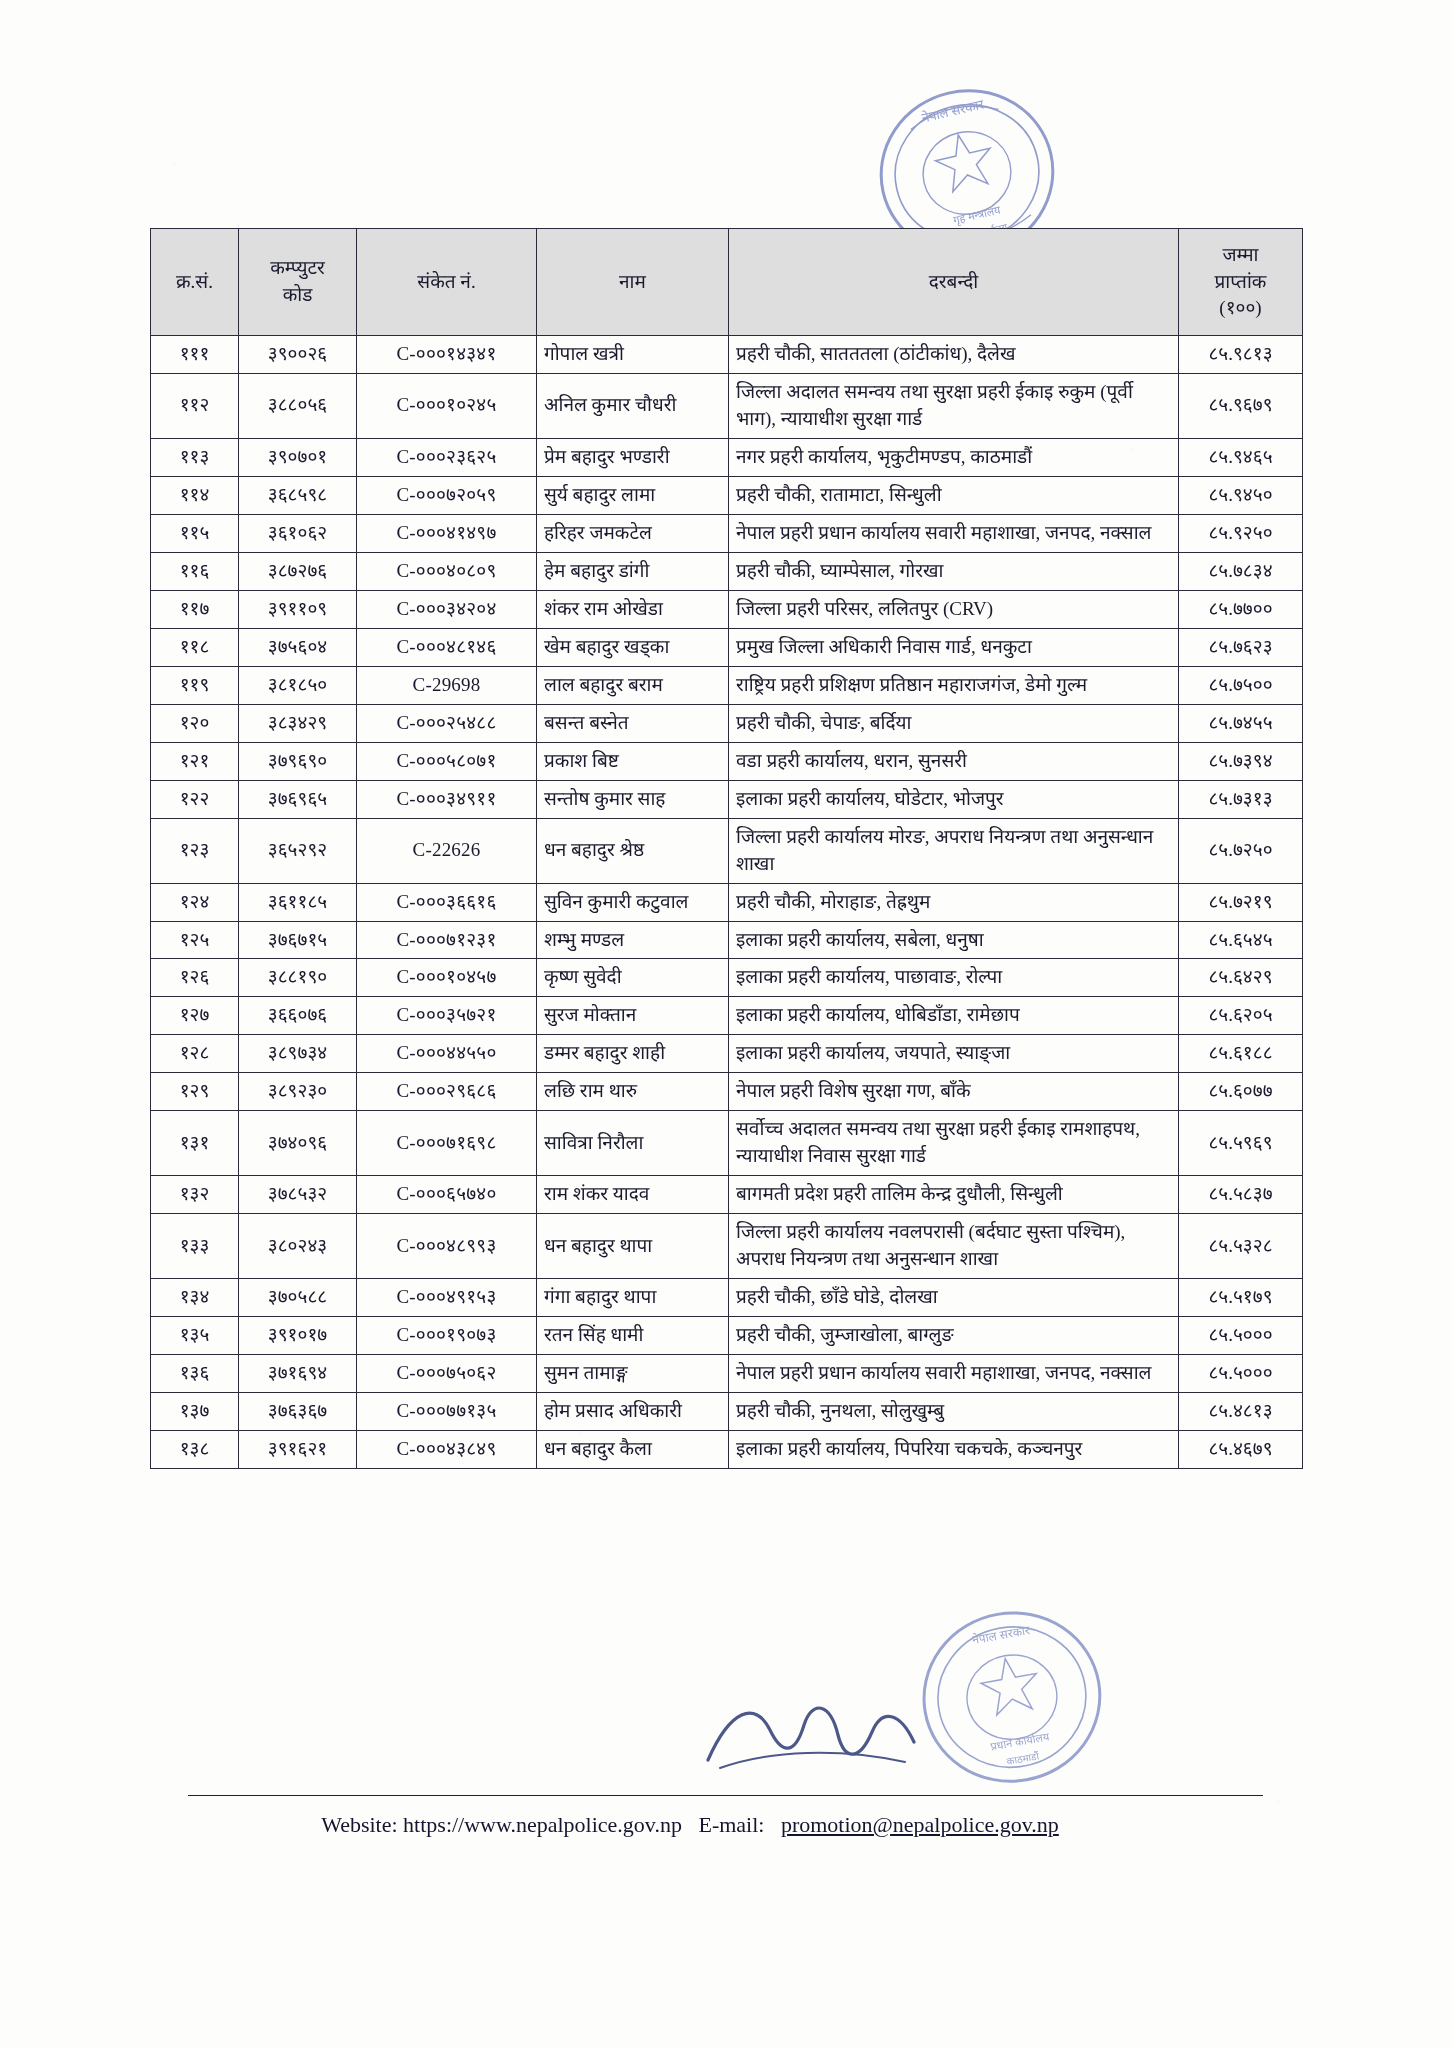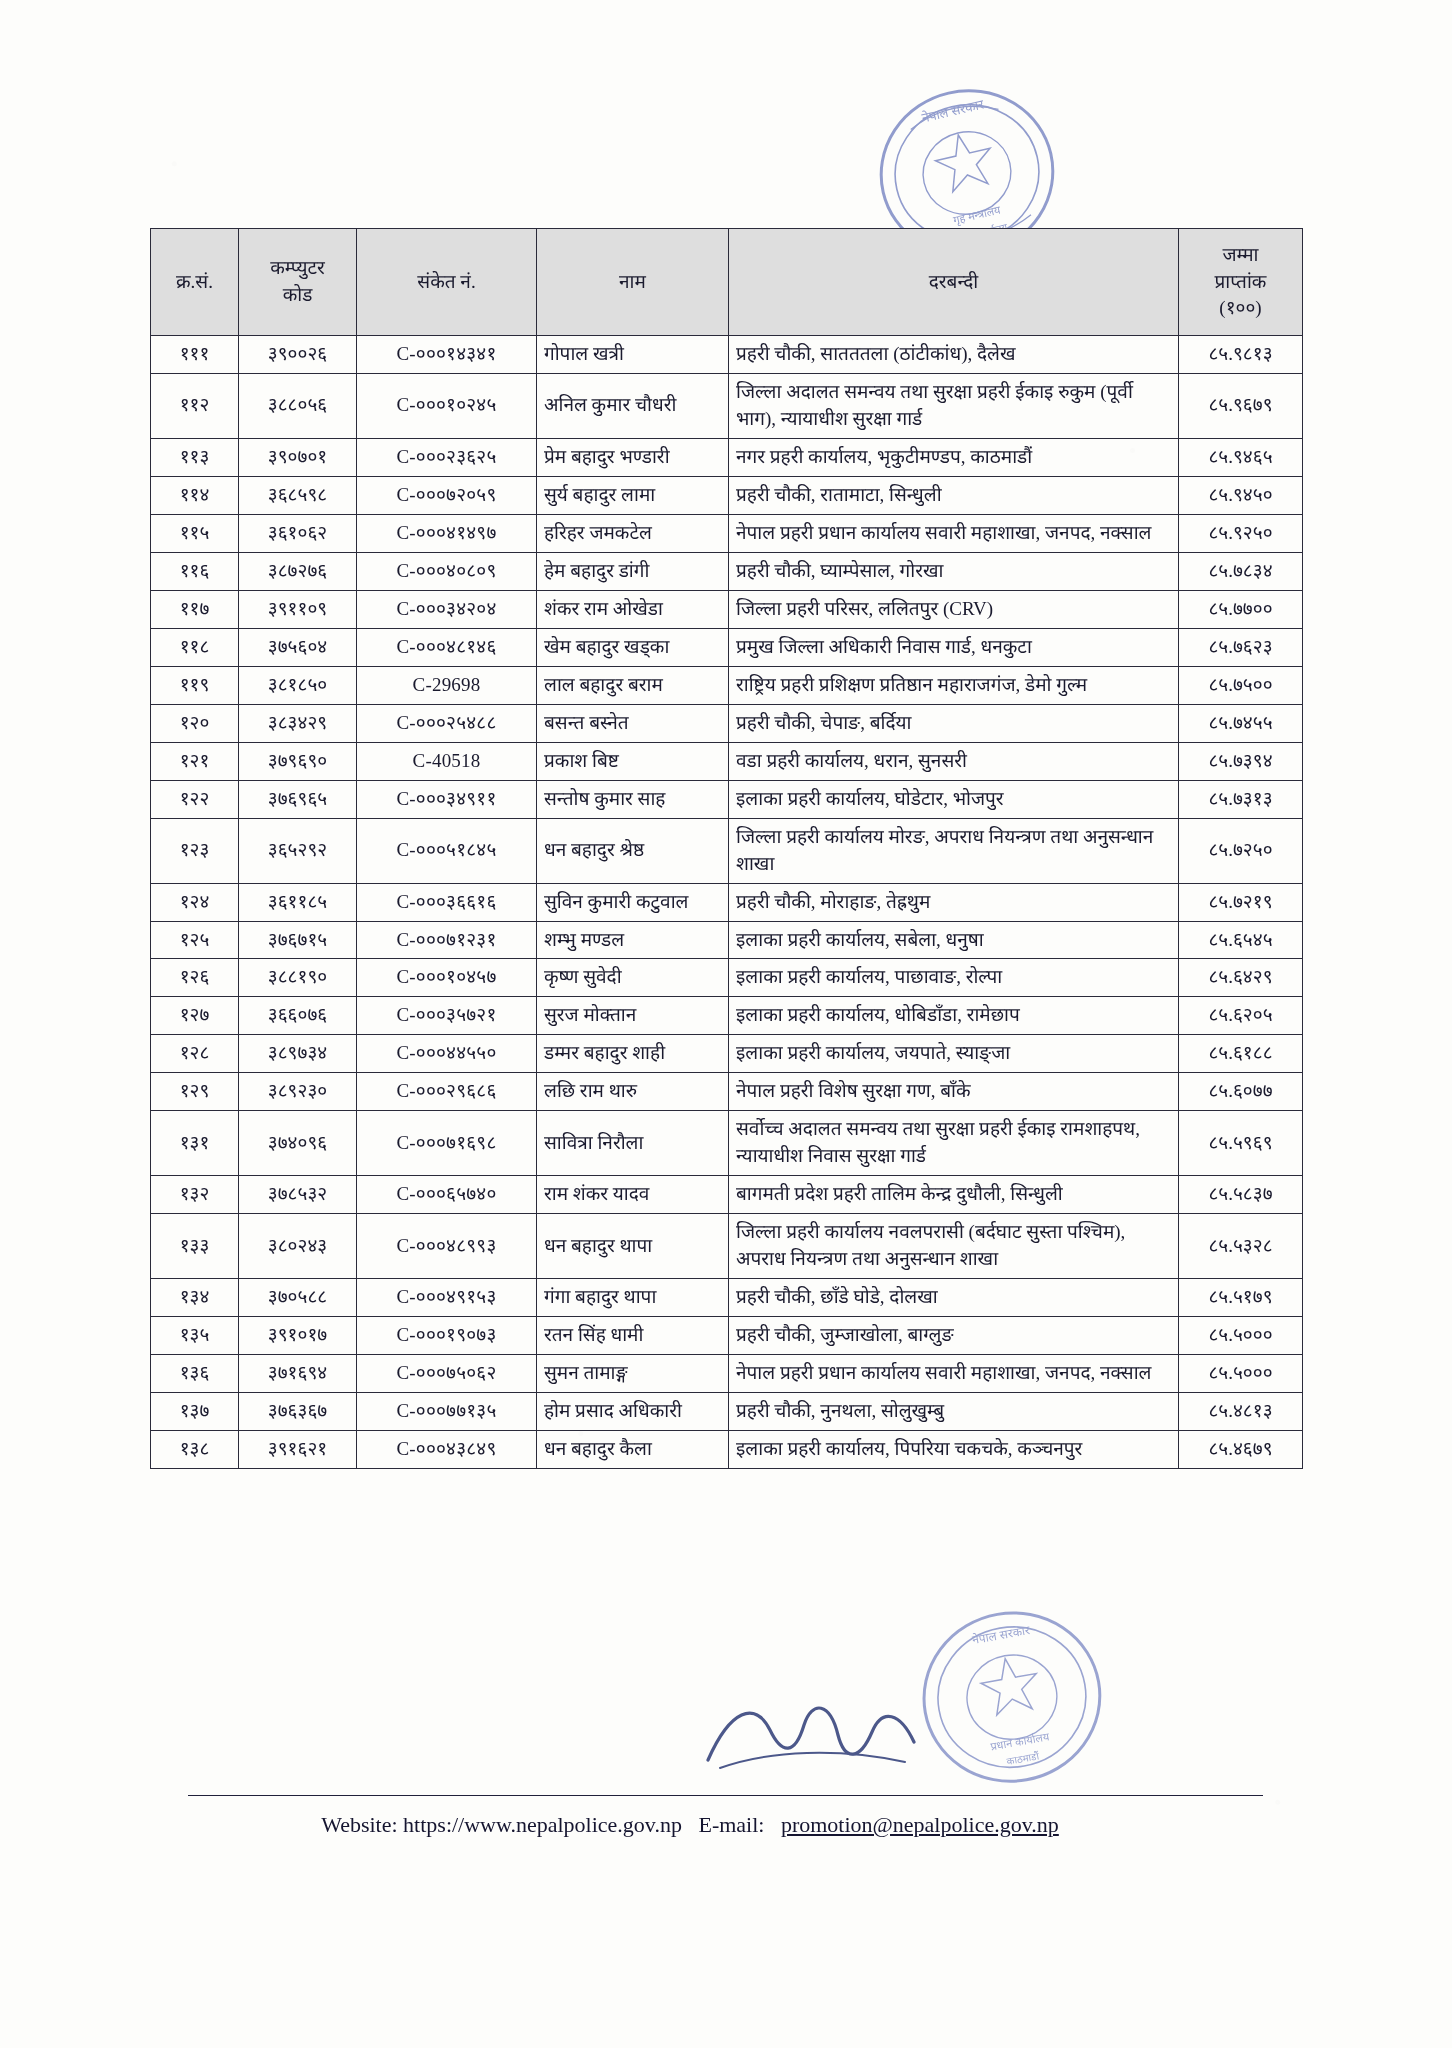--- a/index.html
+++ b/index.html
@@ -278,37 +278,37 @@
             <td class="sn">१२०</td>
             <td class="code">३८३४२९</td>
             <td class="signal">C-०००२५४८८</td>
             <td class="name">बसन्त बस्नेत</td>
             <td class="post">प्रहरी चौकी, चेपाङ, बर्दिया</td>
             <td class="marks">८५.७४५५</td>
           </tr>
           <tr>
             <td class="sn">१२१</td>
             <td class="code">३७९६९०</td>
-            <td class="signal">C-40518</td>
+            <td class="signal">C-०००५८०७१</td>
             <td class="name">प्रकाश बिष्ट</td>
             <td class="post">वडा प्रहरी कार्यालय, धरान, सुनसरी</td>
             <td class="marks">८५.७३९४</td>
           </tr>
           <tr>
             <td class="sn">१२२</td>
             <td class="code">३७६९६५</td>
             <td class="signal">C-०००३४९११</td>
             <td class="name">सन्तोष कुमार साह</td>
             <td class="post">इलाका प्रहरी कार्यालय, घोडेटार, भोजपुर</td>
             <td class="marks">८५.७३१३</td>
           </tr>
           <tr>
             <td class="sn">१२३</td>
             <td class="code">३६५२९२</td>
-            <td class="signal">C-०००५१८४५</td>
+            <td class="signal">C-22626</td>
             <td class="name">धन बहादुर श्रेष्ठ</td>
             <td class="post">जिल्ला प्रहरी कार्यालय मोरङ, अपराध नियन्त्रण तथा अनुसन्धान शाखा</td>
             <td class="marks">८५.७२५०</td>
           </tr>
           <tr>
             <td class="sn">१२४</td>
             <td class="code">३६११८५</td>
             <td class="signal">C-०००३६६१६</td>
             <td class="name">सुविन कुमारी कटुवाल</td>
             <td class="post">प्रहरी चौकी, मोराहाङ, तेह्रथुम</td>

